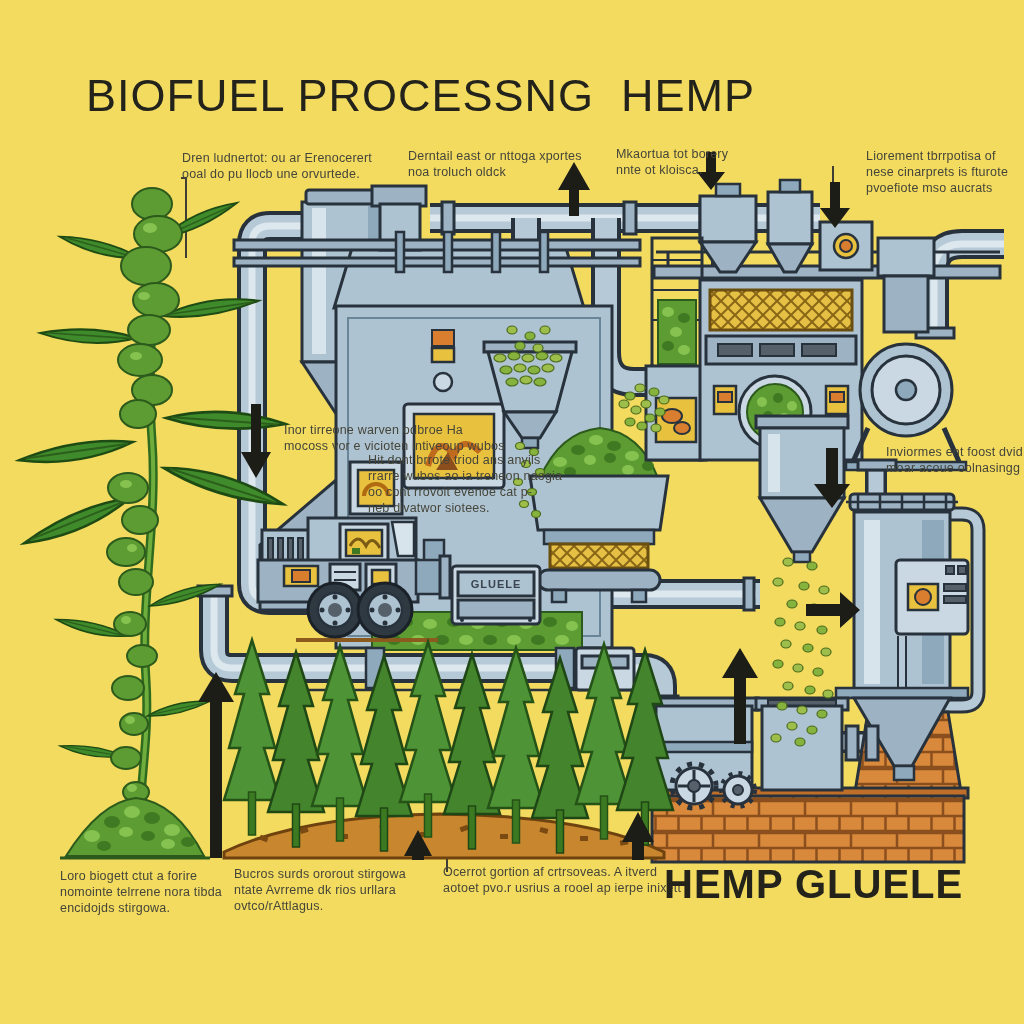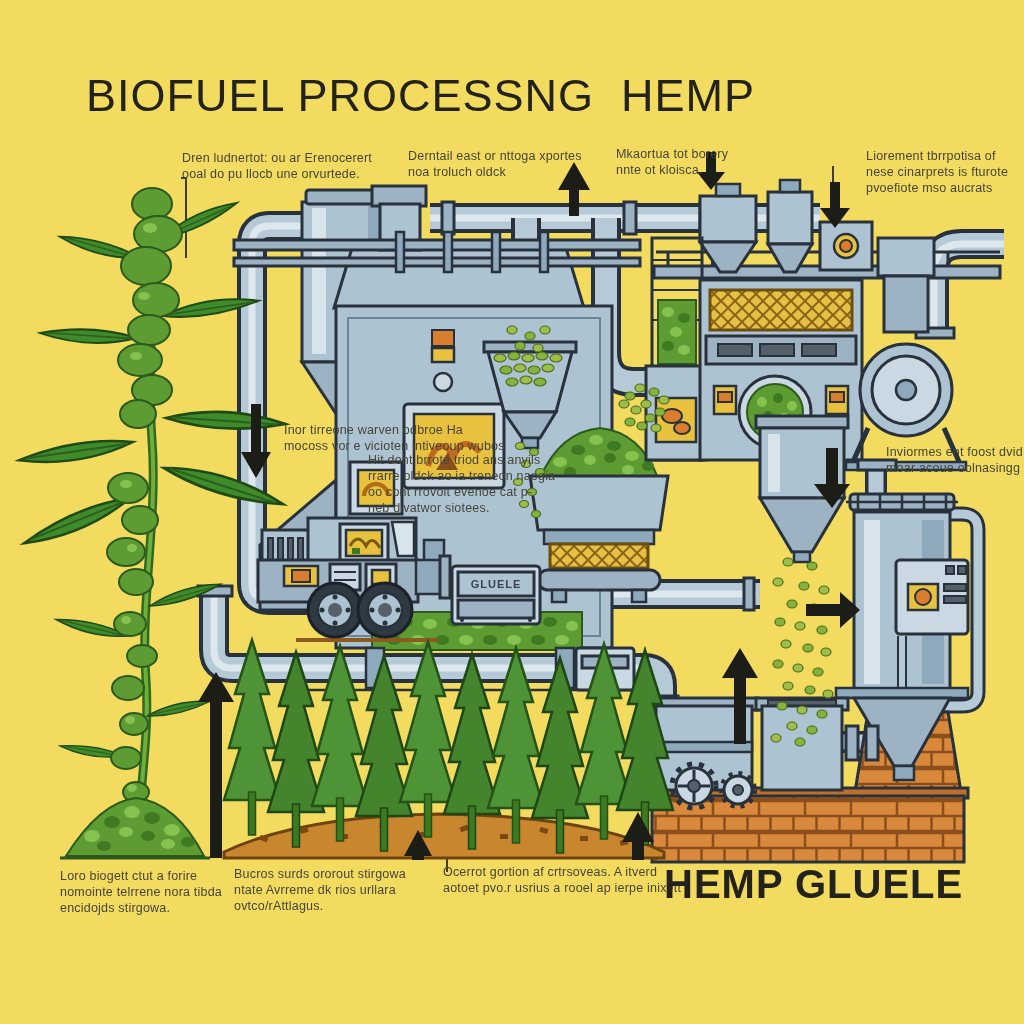--- a/index.html
+++ b/index.html
@@ -552,21 +552,21 @@
   <span>Liorement tbrrpotisa of</span>
   <span>nese cinarprets is fturote</span>
   <span>pvoefiote mso aucrats</span>
 </div>
 <div class="txt" style="left:284px;top:422px;">
   <span>Inor tirreone warven odbroe Ha</span>
   <span>mocoss vor e vicioten intiveoup wubos</span>
 </div>
 <div class="txt" style="left:368px;top:452px;">
   <span>Hit dont brrote triod ans anyils</span>
-  <span>rrarre oldck ao ia treneon naogia</span>
+  <span>rrarre wubos ao ia treneon naogia</span>
   <span>oo cont rrovoit evenoe cat p-</span>
   <span>neb divatwor siotees.</span>
 </div>
 <div class="txt" style="left:886px;top:444px;">
   <span>Inviormes ent foost dvid</span>
   <span>moar acoue oolnasingg</span>
 </div>
 <div class="txt" style="left:60px;top:868px;">
   <span>Loro biogett ctut a forire</span>
   <span>nomointe telrrene nora tibda</span>

